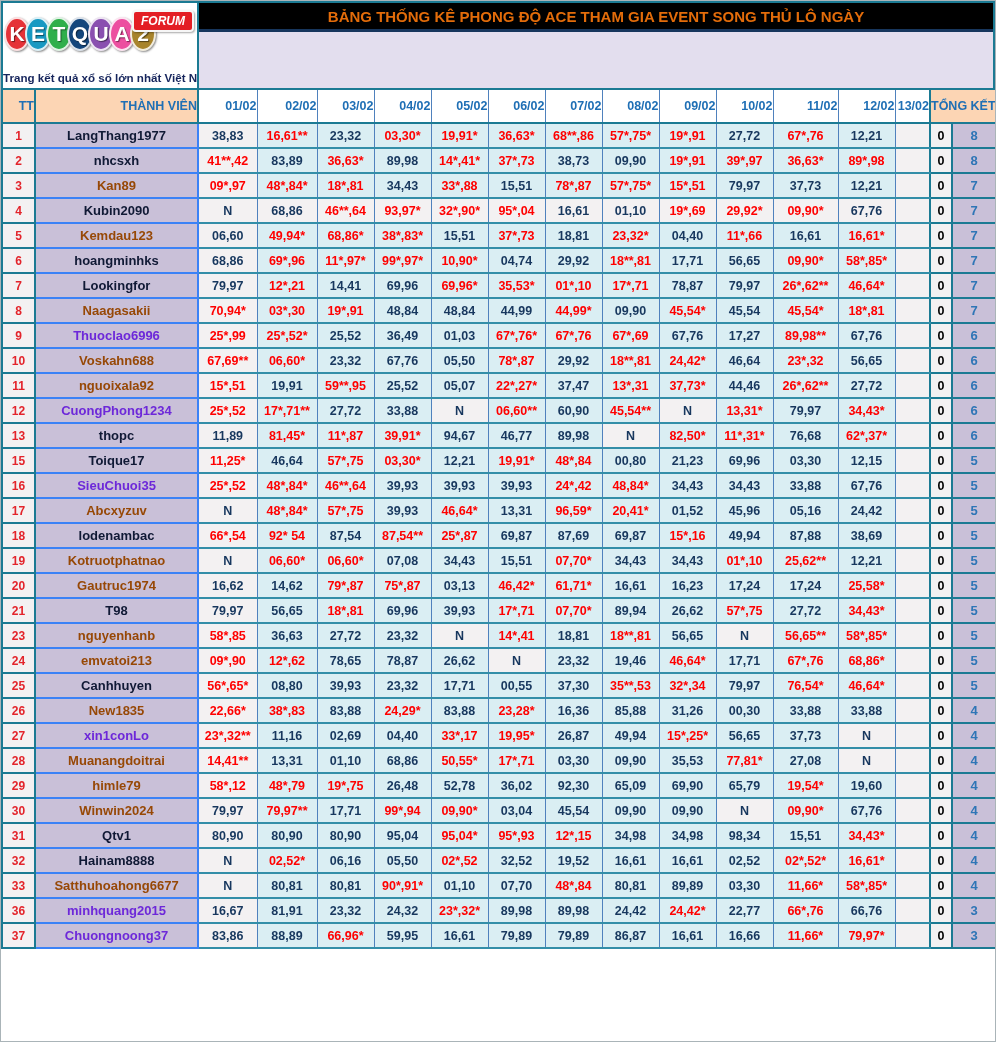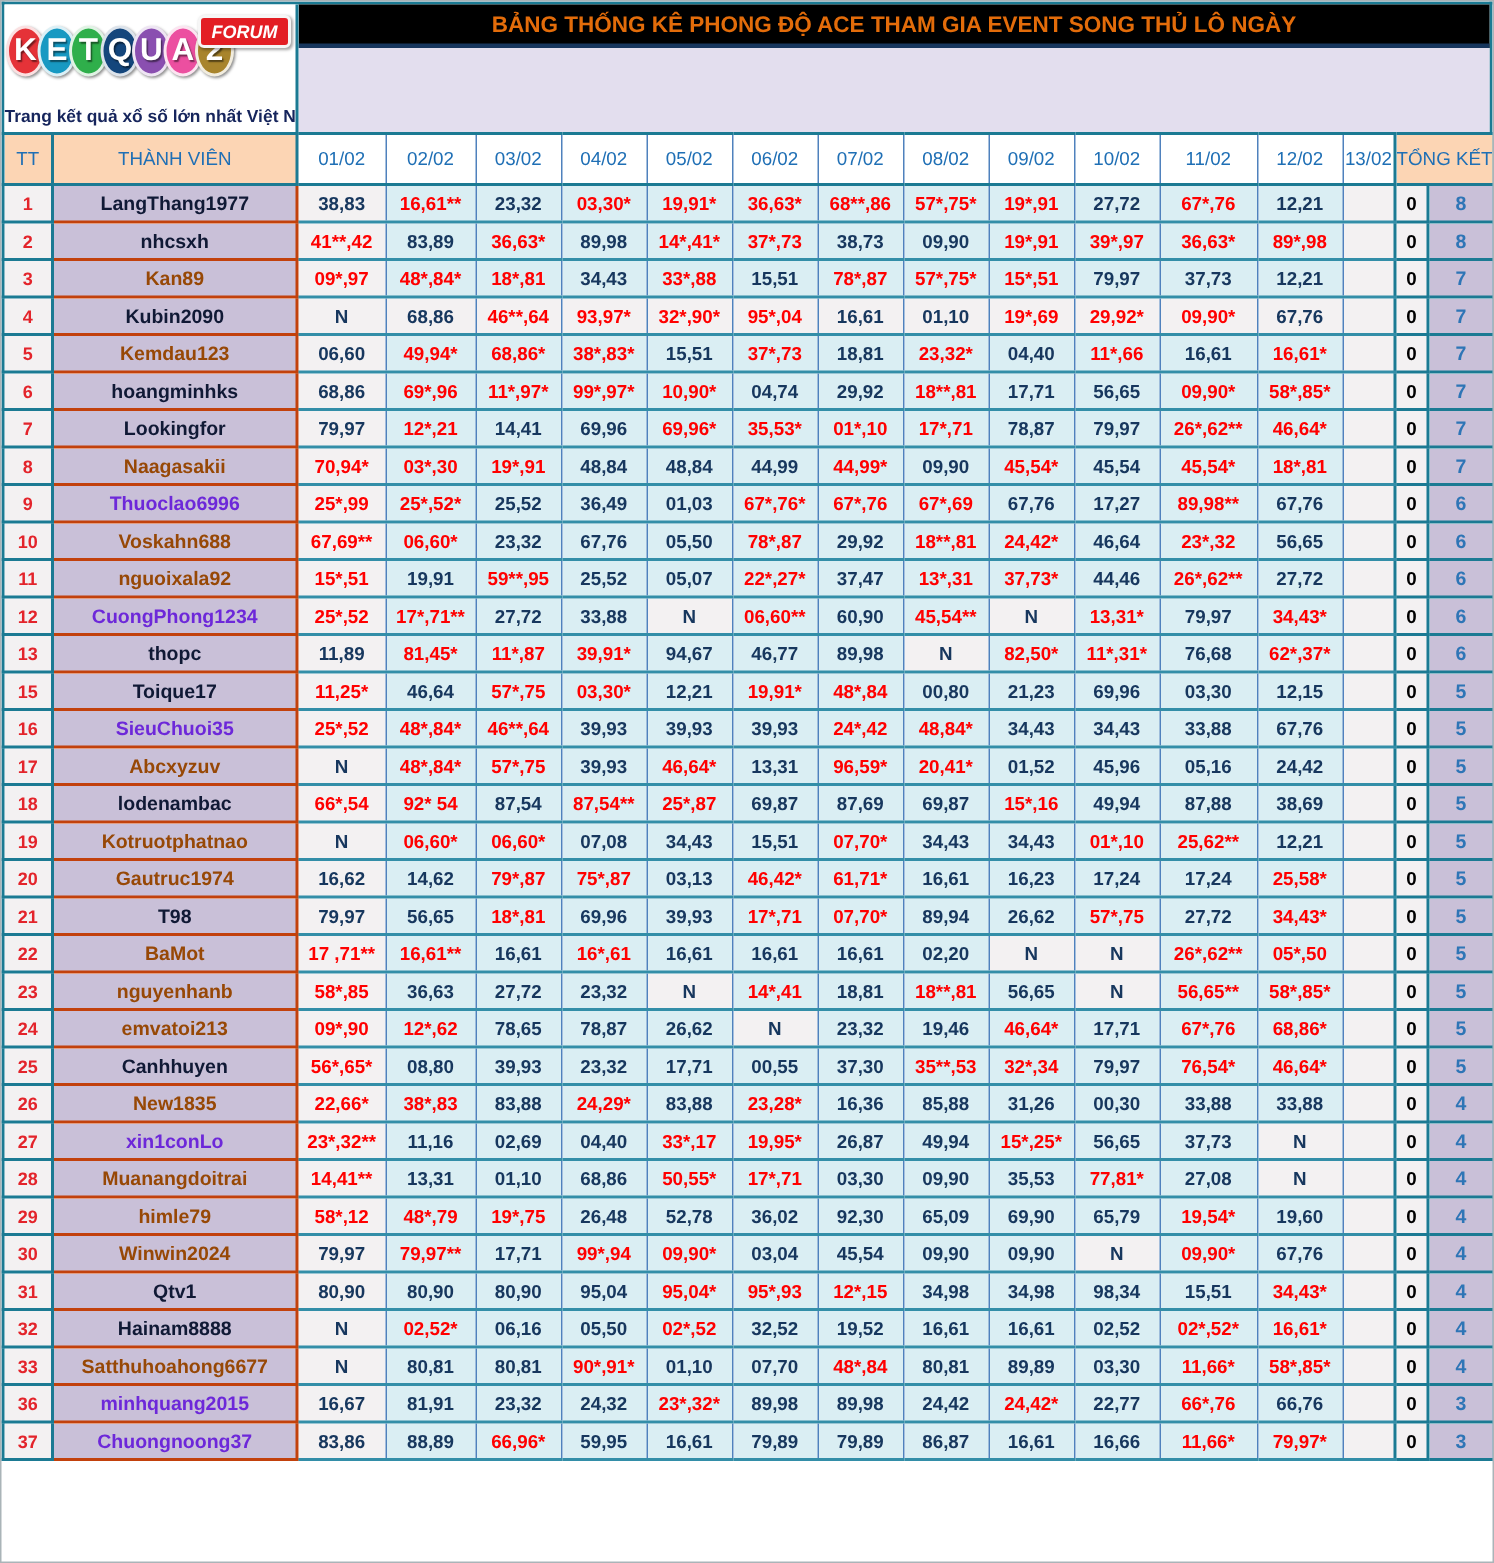--- a/index.html
+++ b/index.html
@@ -22,28 +22,28 @@
            font-size:11.6px;font-weight:bold;color:#16255c;white-space:nowrap;}
   .top-right{flex:1;display:flex;flex-direction:column;min-width:0;}
   .title-bar{height:29px;box-sizing:border-box;background:#000000;border-bottom:3px solid #17365d;
              color:#e36c0a;font-weight:bold;font-size:15px;display:flex;align-items:center;
              justify-content:center;white-space:nowrap;}
   .band{flex:1;background:#e3deee;}
   
   table{border-collapse:collapse;table-layout:fixed;width:996px;}
   th,td{box-sizing:border-box;overflow:hidden;white-space:nowrap;text-align:center;
         vertical-align:middle;padding:0;}
-  thead th{height:34px;font-size:12.5px;font-weight:normal;color:#1f6fb5;background:#ffffff;
-           border:1px solid #4f81bd;border-top:2px solid #1b7a93;border-bottom:2px solid #1b7a93;}
+  thead th{height:34px;font-size:12.5px;font-weight:bold;color:#1f6fb5;background:#ffffff;
+           border:1px solid #4f81bd;border-top:2px solid #1b7a93;border-bottom:2px solid #1b7a93;text-align:right;}
   thead th.peach{background:#fcd5b4;border:2px solid #1b7a93;}
   tbody tr{height:25px;}
   tbody td{font-size:12.5px;font-weight:bold;border-right:1px solid #4f81bd;
            border-bottom:2px solid #338ea8;}
   td.tt{background:#f3f1f2;color:#e3242b;font-size:12px;border:2px solid #1b7a93;}
-  td.member{background:#c9c0d8;font-size:13px;border:2px solid #c2410c;}
+  td.member{background:#c9c0d8;font-size:13px;border:2px solid #3b82f6;}
   td.m-dark{color:#101935}  td.m-brown{color:#974806}  td.m-cyan{color:#6d28d9}
   td.v-red{color:#ff0000}   td.v-navy{color:#17375e}
   td.bg-b{background:#daeef3}  td.bg-w{background:#f3f1f2}
   td.empty13{background:#f3f1f2;border-right:2px solid #1b7a93;}
   td.zero{background:#f3f1f2;color:#000000;border:2px solid #1b7a93;}
   td.score{background:#c9c0d8;color:#2e75b6;font-size:13px;border:2px solid #1b7a93;}
 </style>
 </head>
 <body>
 
@@ -483,39 +483,20 @@
           <td class="v-navy bg-b">89,94</td>
           <td class="v-navy bg-b">26,62</td>
           <td class="v-red bg-b">57*,75</td>
           <td class="v-navy bg-b">27,72</td>
           <td class="v-red bg-b">34,43*</td>
           <td class="empty13"></td>
           <td class="zero">0</td>
           <td class="score">5</td>
         </tr>
         <tr>
-          <td class="tt">22</td>
-          <td class="member m-brown">BaMot</td>
-          <td class="v-red bg-w">17 ,71**</td>
-          <td class="v-red bg-b">16,61**</td>
-          <td class="v-navy bg-b">16,61</td>
-          <td class="v-red bg-b">16*,61</td>
-          <td class="v-navy bg-b">16,61</td>
-          <td class="v-navy bg-b">16,61</td>
-          <td class="v-navy bg-b">16,61</td>
-          <td class="v-navy bg-b">02,20</td>
-          <td class="v-navy bg-w">N</td>
-          <td class="v-navy bg-w">N</td>
-          <td class="v-red bg-b">26*,62**</td>
-          <td class="v-red bg-b">05*,50</td>
-          <td class="empty13"></td>
-          <td class="zero">0</td>
-          <td class="score">5</td>
-        </tr>
-        <tr>
           <td class="tt">23</td>
           <td class="member m-brown">nguyenhanb</td>
           <td class="v-red bg-w">58*,85</td>
           <td class="v-navy bg-b">36,63</td>
           <td class="v-navy bg-b">27,72</td>
           <td class="v-navy bg-b">23,32</td>
           <td class="v-navy bg-w">N</td>
           <td class="v-red bg-b">14*,41</td>
           <td class="v-navy bg-b">18,81</td>
           <td class="v-red bg-b">18**,81</td>

